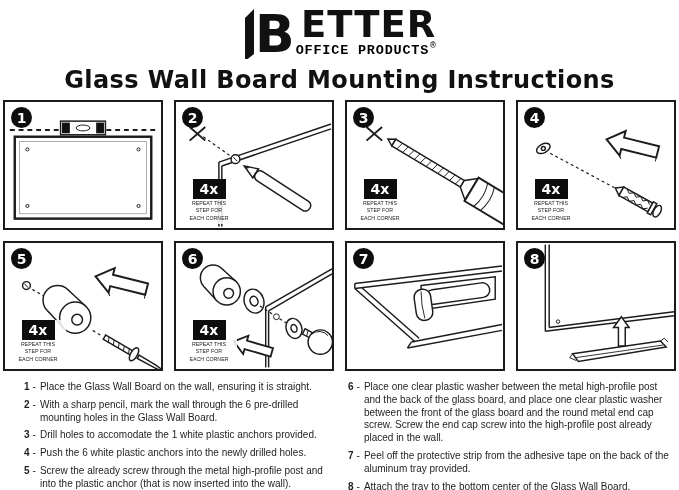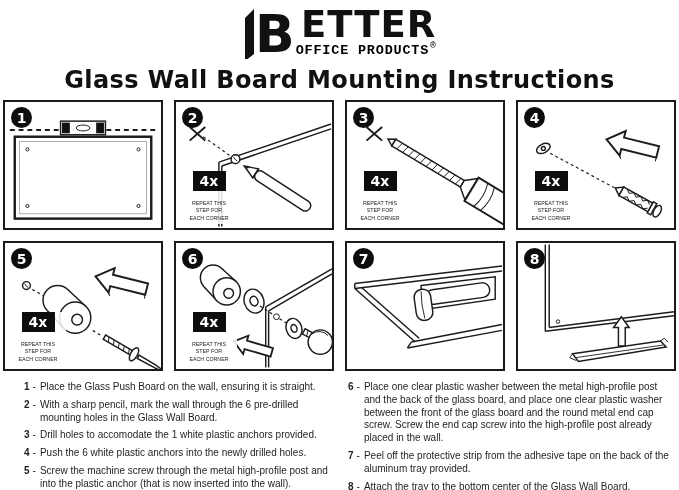--- a/index.html
+++ b/index.html
@@ -25,21 +25,21 @@
   .panels { display:grid; grid-template-columns:repeat(4,1fr); gap:11px; padding:6px 3px 0 3px; }
   .panel { position:relative; height:130px; border:2px solid #1b1b1b; background:#fff; overflow:hidden; }
   .panel svg { position:absolute; inset:0; width:100%; height:100%; }
   .step-badge {
     position:absolute; top:5px; left:6px; width:21px; height:21px; border-radius:50%;
     background:#0d0d0d; color:#fff; font-weight:800; font-size:14px;
     display:flex; align-items:center; justify-content:center; z-index:3;
     font-family:"DejaVu Sans","Liberation Sans",sans-serif;
   }
   .repeat { position:absolute; left:5px; bottom:4px; width:56px; text-align:center; z-index:3; background:rgba(255,255,255,0.85); }
-  .fourx { width:33px; height:20px; margin:0 auto 10px auto; background:#0d0d0d; color:#fff;
+  .fourx { width:33px; height:20px; margin:0 auto 2px auto; background:#0d0d0d; color:#fff;
            font-weight:800; font-size:14px; display:flex; align-items:center; justify-content:center;
            font-family:"DejaVu Sans","Liberation Sans",sans-serif; }
   .rline { font-size:6px; line-height:1.3; color:#222; white-space:nowrap; transform:scale(0.88); transform-origin:center top; }
   
   .instructions { display:flex; gap:12px; padding:10px 8px 0 24px; }
   .col-left  { width:312px; flex:0 0 auto; }
   .col-right { flex:1; }
   .item { display:flex; margin-bottom:5px; font-size:10px; line-height:1.28; color:#1e1e1e; }
   .item .n { font-weight:700; flex:0 0 auto; }
   .item .d { margin:0 4px 0 3px; flex:0 0 auto; }
@@ -275,41 +275,41 @@
     </svg>
   </div>
 
 </div>
 
 <div class="instructions">
   <div class="col-left">
     <div class="item">
       <span class="n">1</span>
       <span class="d">-</span>
-      <span class="t">Place the Glass Push Board on the wall, ensuring it is straight.</span>
+      <span class="t">Place the Glass Wall Board on the wall, ensuring it is straight.</span>
     </div>
     <div class="item">
       <span class="n">2</span>
       <span class="d">-</span>
       <span class="t">With a sharp pencil, mark the wall through the 6 pre-drilled mounting holes in the Glass Wall Board.</span>
     </div>
     <div class="item">
       <span class="n">3</span>
       <span class="d">-</span>
       <span class="t">Drill holes to accomodate the 1 white plastic anchors provided.</span>
     </div>
     <div class="item">
       <span class="n">4</span>
       <span class="d">-</span>
       <span class="t">Push the 6 white plastic anchors into the newly drilled holes.</span>
     </div>
     <div class="item">
       <span class="n">5</span>
       <span class="d">-</span>
-      <span class="t">Screw the machine screw through the metal high-profile post and into the plastic anchor (that is now inserted into the wall).</span>
+      <span class="t">Screw the already screw through the metal high-profile post and into the plastic anchor (that is now inserted into the wall).</span>
     </div>
   </div>
   <div class="col-right">
     <div class="item">
       <span class="n">6</span>
       <span class="d">-</span>
       <span class="t">Place one clear plastic washer between the metal high-profile post and the back of the glass board, and place one clear plastic washer between the front of the glass board and the round metal end cap screw. Screw the end cap screw into the high-profile post already placed in the wall.</span>
     </div>
     <div class="item">
       <span class="n">7</span>

